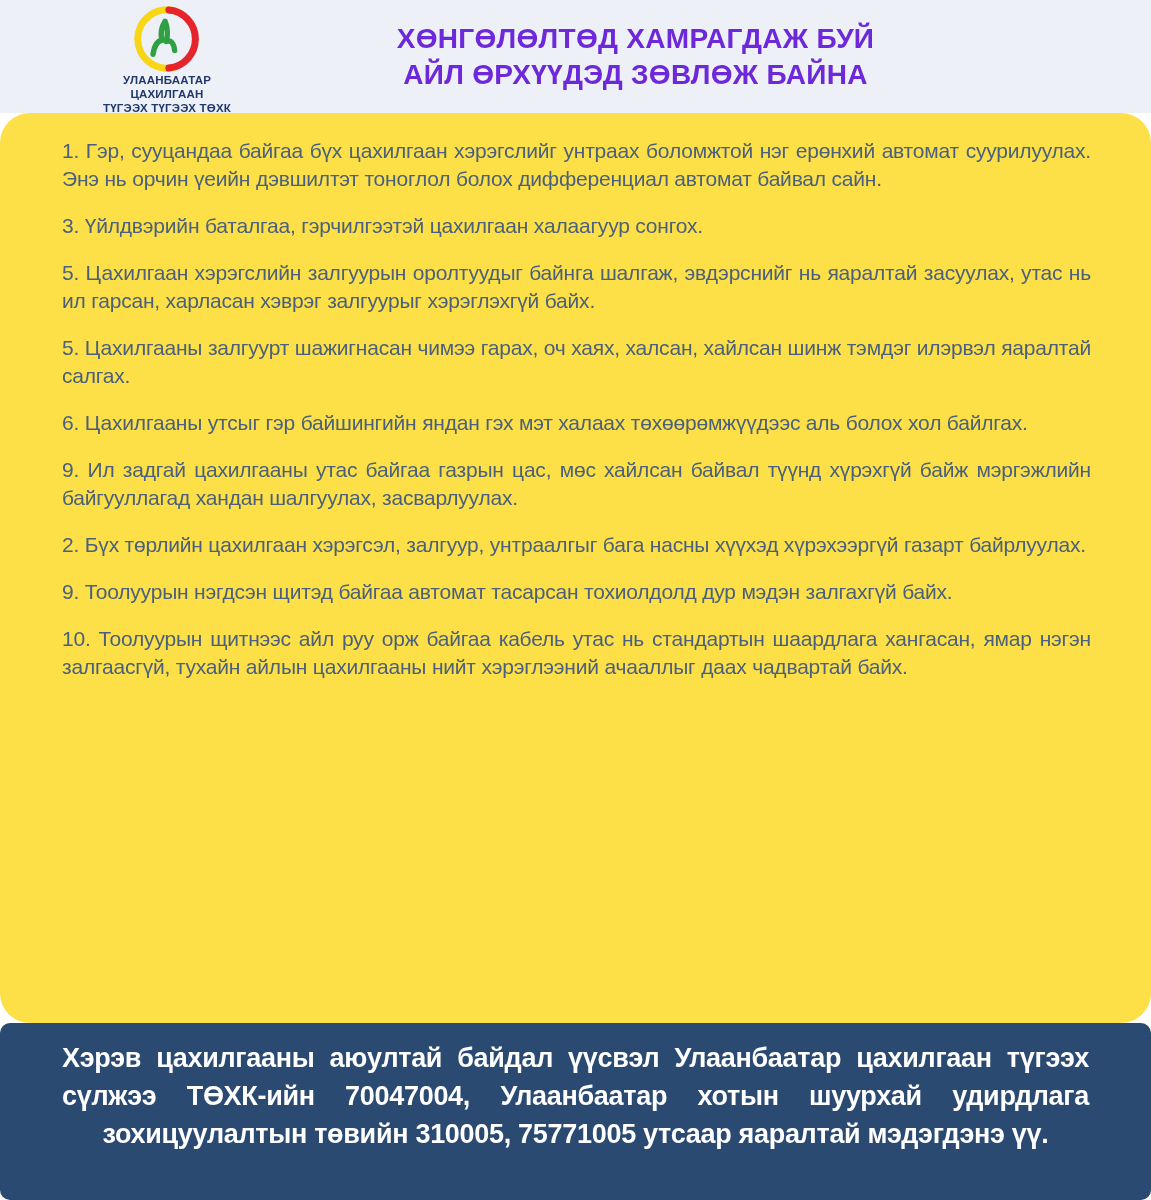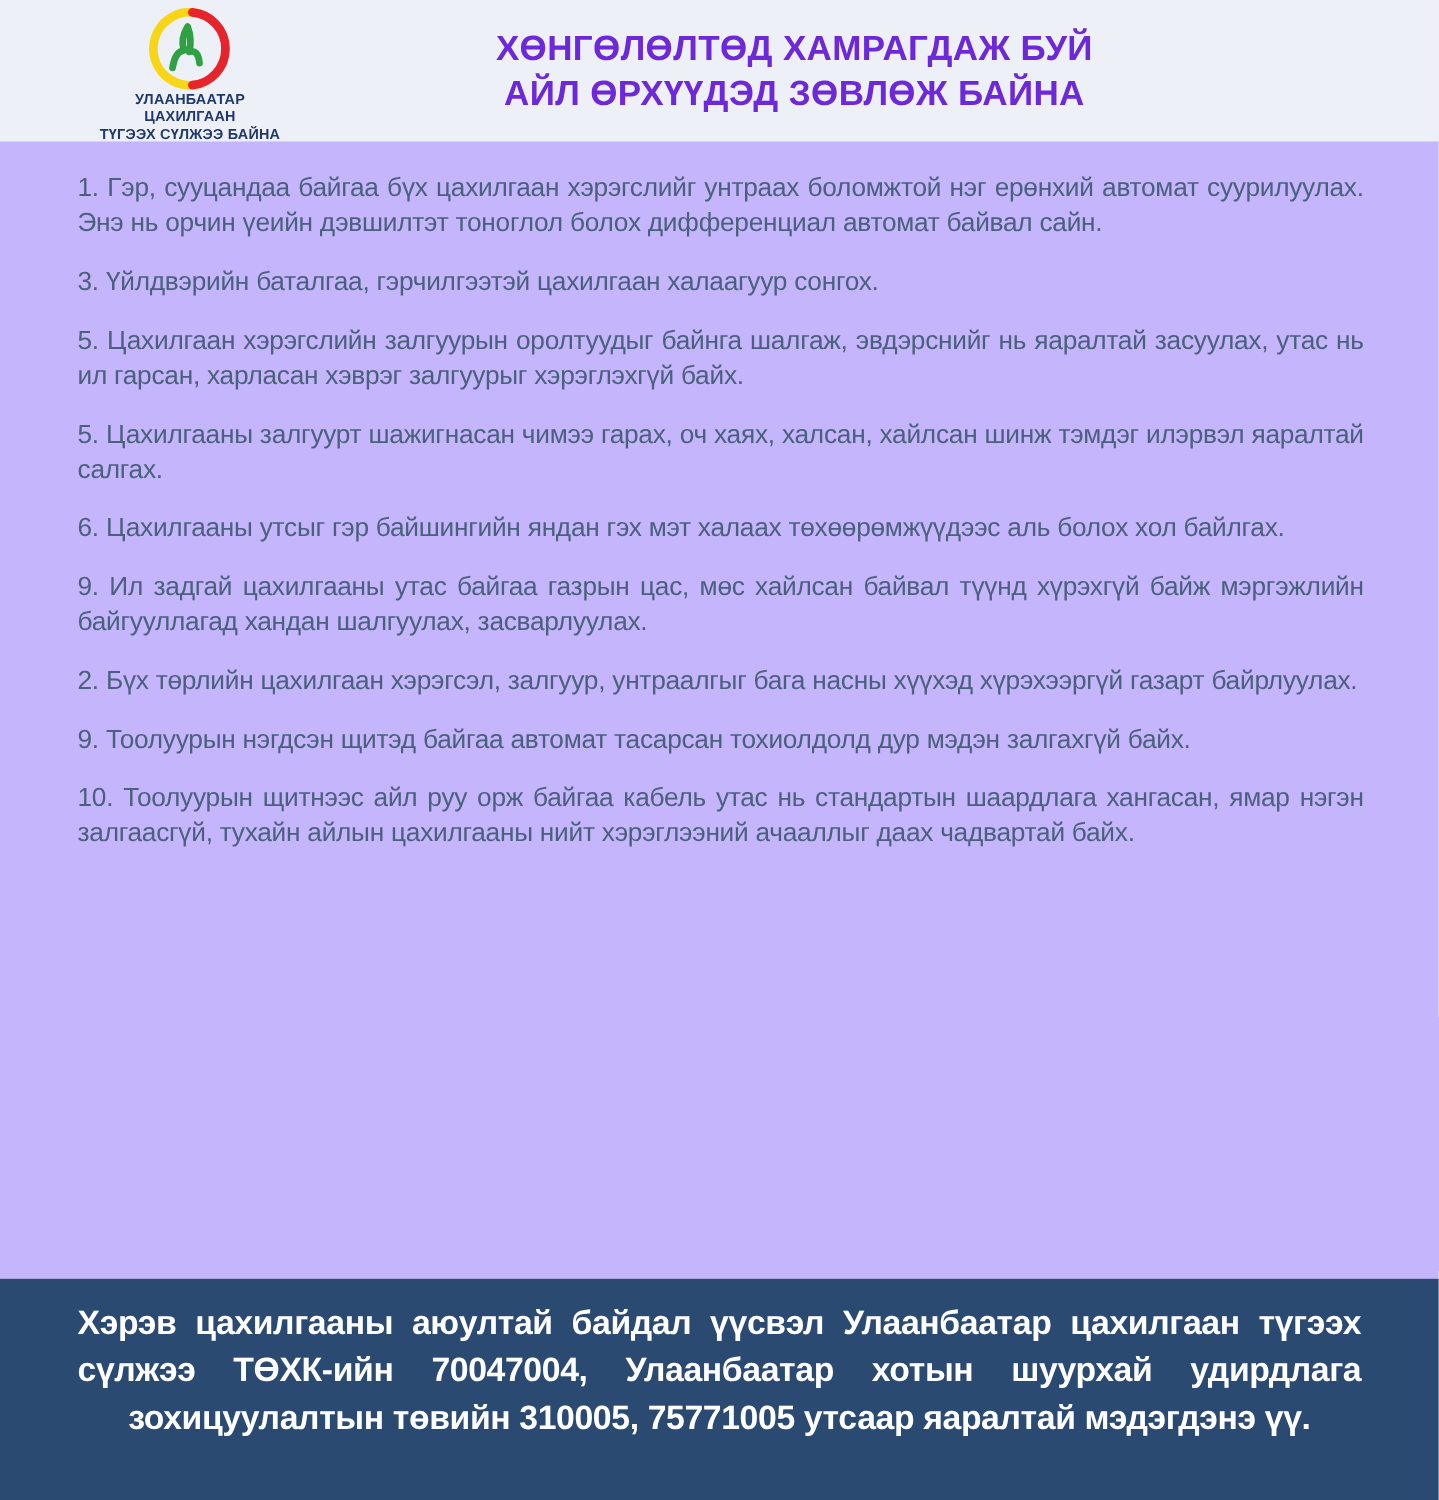--- a/index.html
+++ b/index.html
@@ -2,51 +2,51 @@
 <html><head>
 <meta charset="utf-8">
 <style>
   * { margin:0; padding:0; box-sizing:border-box; }
   html,body { width:1151px; }
   body { font-family:"Liberation Sans", sans-serif; background:#ffffff; }
   .poster { width:1151px; height:1200px; overflow:hidden; display:flex; flex-direction:column; }
 
   
   .header { position:relative; height:113px; background:#edf0f6; flex:0 0 auto; }
-  .logo-block { position:absolute; left:72px; top:4px; width:160px; text-align:center; }
+  .logo-block { position:absolute; left:87px; top:4px; width:160px; text-align:center; }
   .logo-mark { width:66px; height:66px; display:block; margin:2px auto 1px; }
   .logo-org { font-size:11.5px; font-weight:700; color:#20386b; line-height:14px; letter-spacing:0.2px; }
   .header-title { position:absolute; top:21px; left:120px; right:0; text-align:center;
                   color:#6d28d9; font-weight:700; font-size:28px; line-height:36px; letter-spacing:0.3px; }
 
   
-  .body-content { height:910px; background:#c4b5fd; padding:24px 60px 0 62px; flex:0 0 auto; overflow:hidden; }
+  .body-content { height:910px; background:#fde047; padding:24px 60px 0 62px; flex:0 0 auto; overflow:hidden;border-radius:30px; }
   .advice { font-size:21px; line-height:28px; color:#4b607c; text-align:justify;
             letter-spacing:-0.2px; margin-bottom:19px; }
 
   
-  .footer { flex:1 1 auto; background:#2b4a72; padding:16px 62px 0 62px; }
+  .footer { flex:1 1 auto; background:#2b4a72; padding:16px 62px 0 62px;border-radius:10px; }
   .footer-text { color:#ffffff; font-weight:700; font-size:27px; line-height:38px;
                  letter-spacing:-0.3px; text-align:justify; text-align-last:center; }
 </style>
 </head>
 <body>
 
 <div class="poster">
 
   <header class="header">
     <div class="logo-block">
       <svg class="logo-mark" viewBox="0 0 104 104" aria-hidden="true">
         <path d="M 67.7 8.8 A 46 46 0 1 0 67.7 95.2" fill="none" stroke="#f7d617" stroke-width="11" stroke-linecap="round"></path>
         <path d="M 55 6.2 A 46 46 0 0 1 55 97.8" fill="none" stroke="#e5242b" stroke-width="11" stroke-linecap="round"></path>
         <path d="M 30 76 Q 33 56 44 54 Q 40 38 49 24 Q 55 40 51 56 Q 62 52 64 70" fill="none" stroke="#2fa043" stroke-width="8.5" stroke-linecap="round" stroke-linejoin="round"></path>
       </svg>
       <div class="logo-org">
         <div>УЛААНБААТАР ЦАХИЛГААН</div>
-        <div>ТҮГЭЭХ СҮЛЖЭЭ БАЙНА</div>
+        <div>ТҮГЭЭХ ТҮГЭЭХ ТӨХК</div>
       </div>
     </div>
     <div class="header-title">
       <div>ХӨНГӨЛӨЛТӨД ХАМРАГДАЖ БУЙ</div>
       <div>АЙЛ ӨРХҮҮДЭД ЗӨВЛӨЖ БАЙНА</div>
     </div>
   </header>
 
   <main class="body-content">
     <p class="advice">1. Гэр, сууцандаа байгаа бүх цахилгаан хэрэгслийг унтраах боломжтой нэг ерөнхий автомат суурилуулах. Энэ нь орчин үеийн дэвшилтэт тоноглол болох дифференциал автомат байвал сайн.</p>

